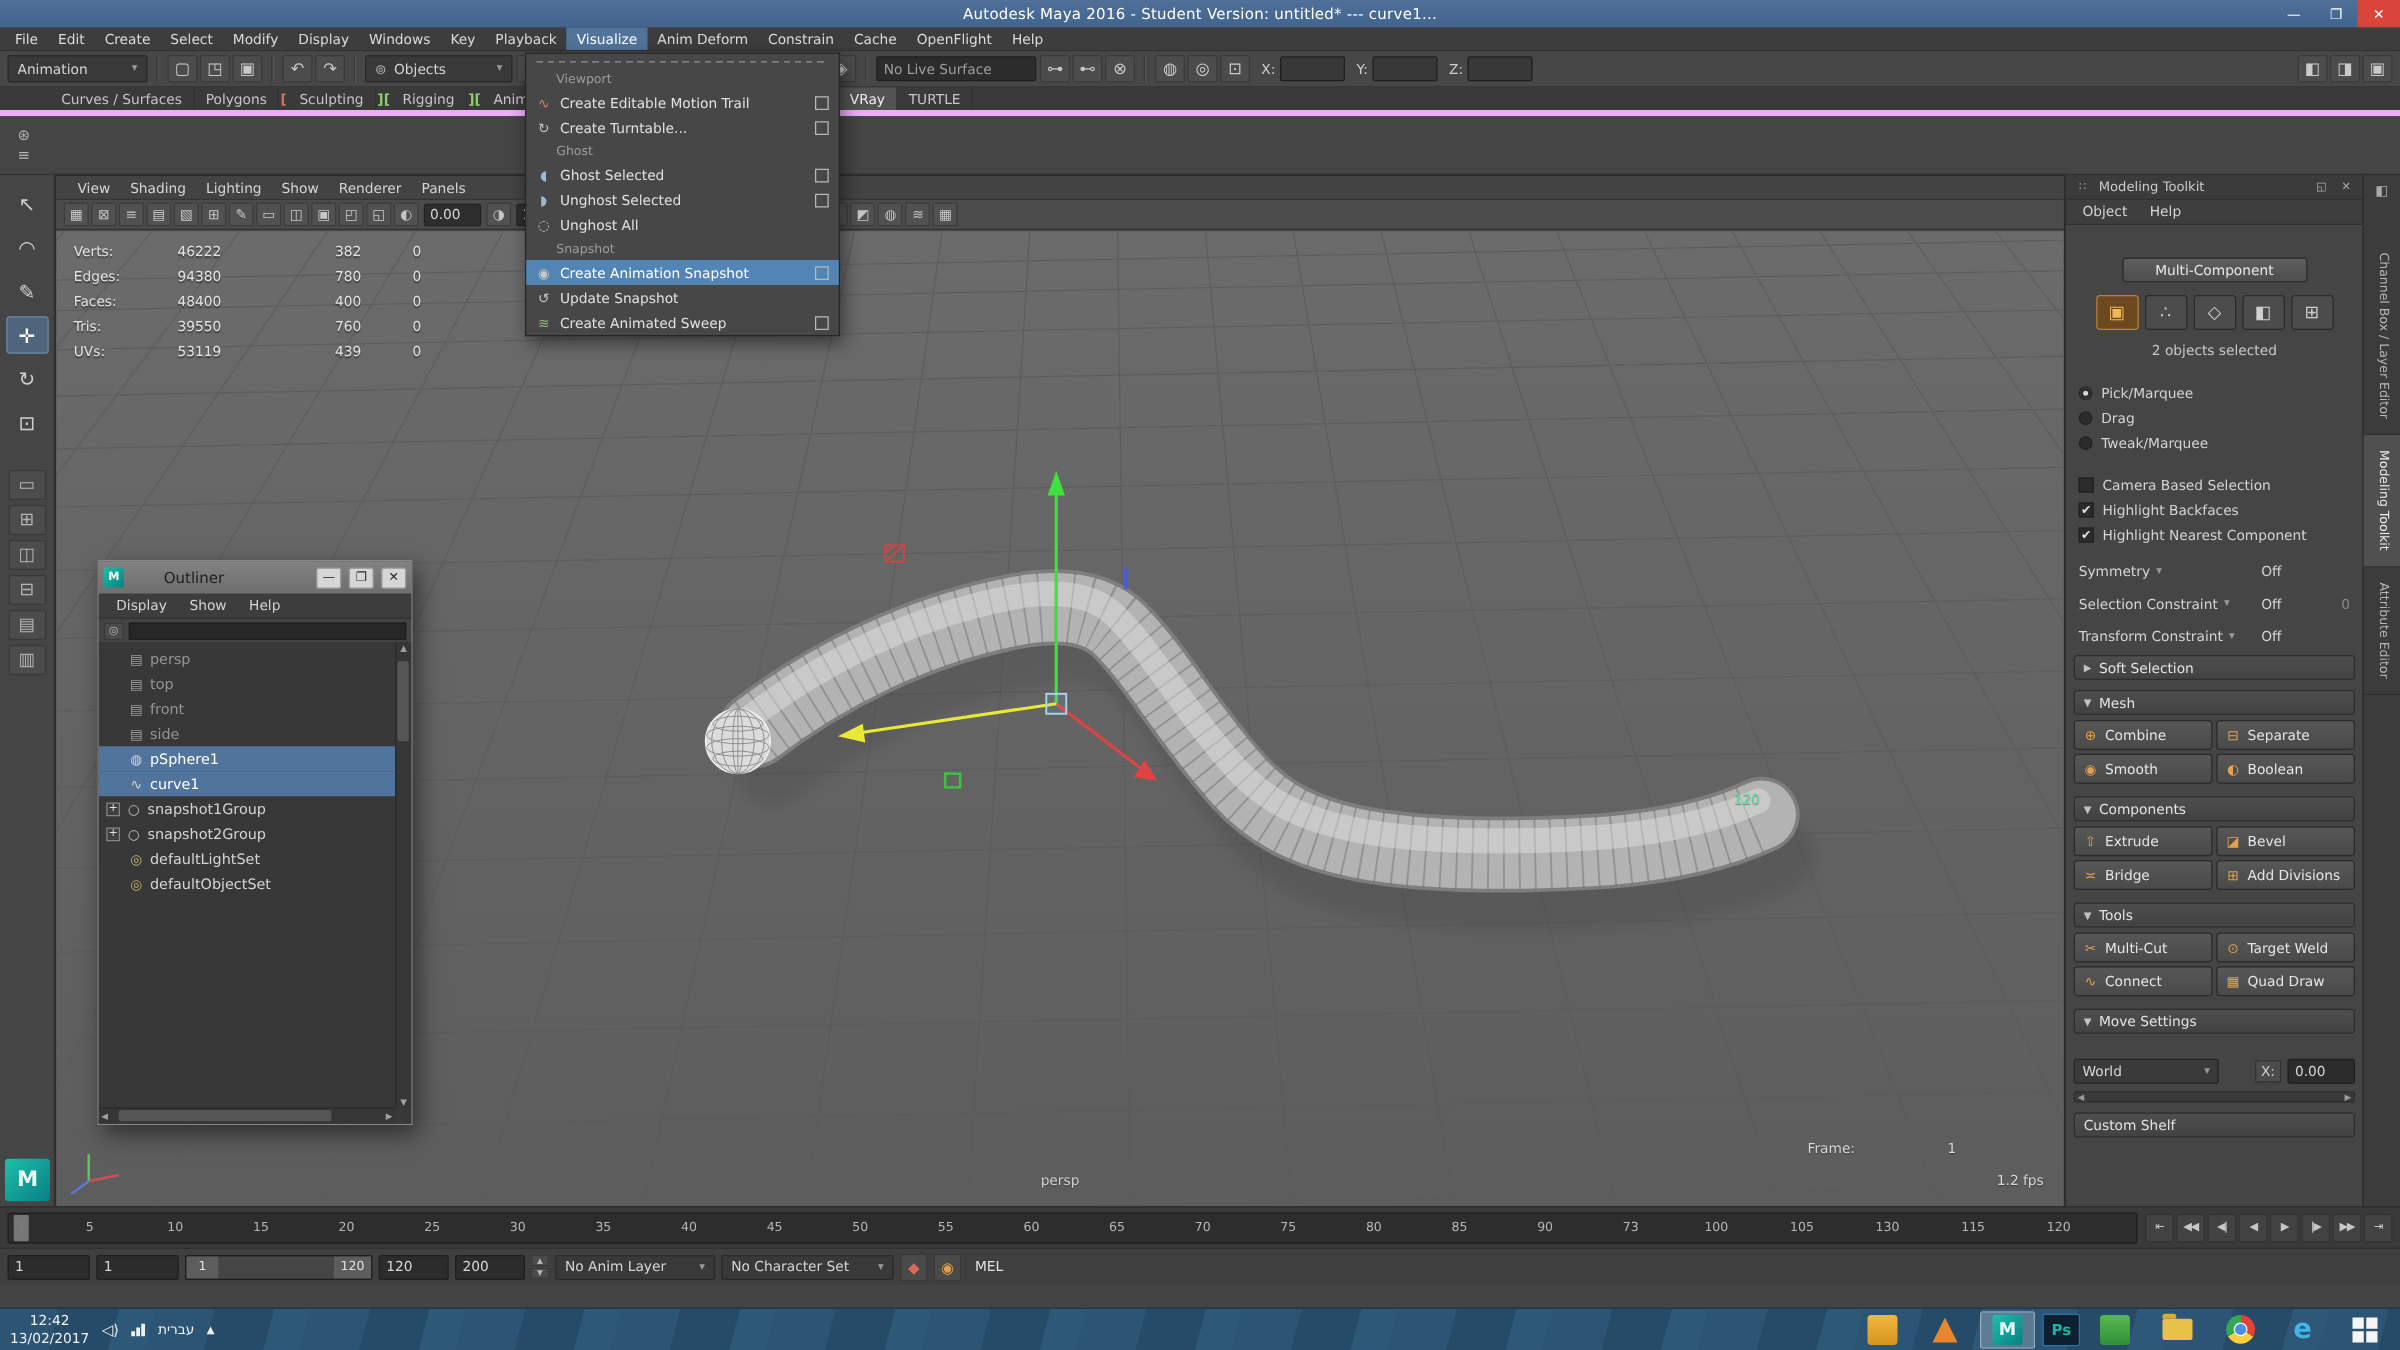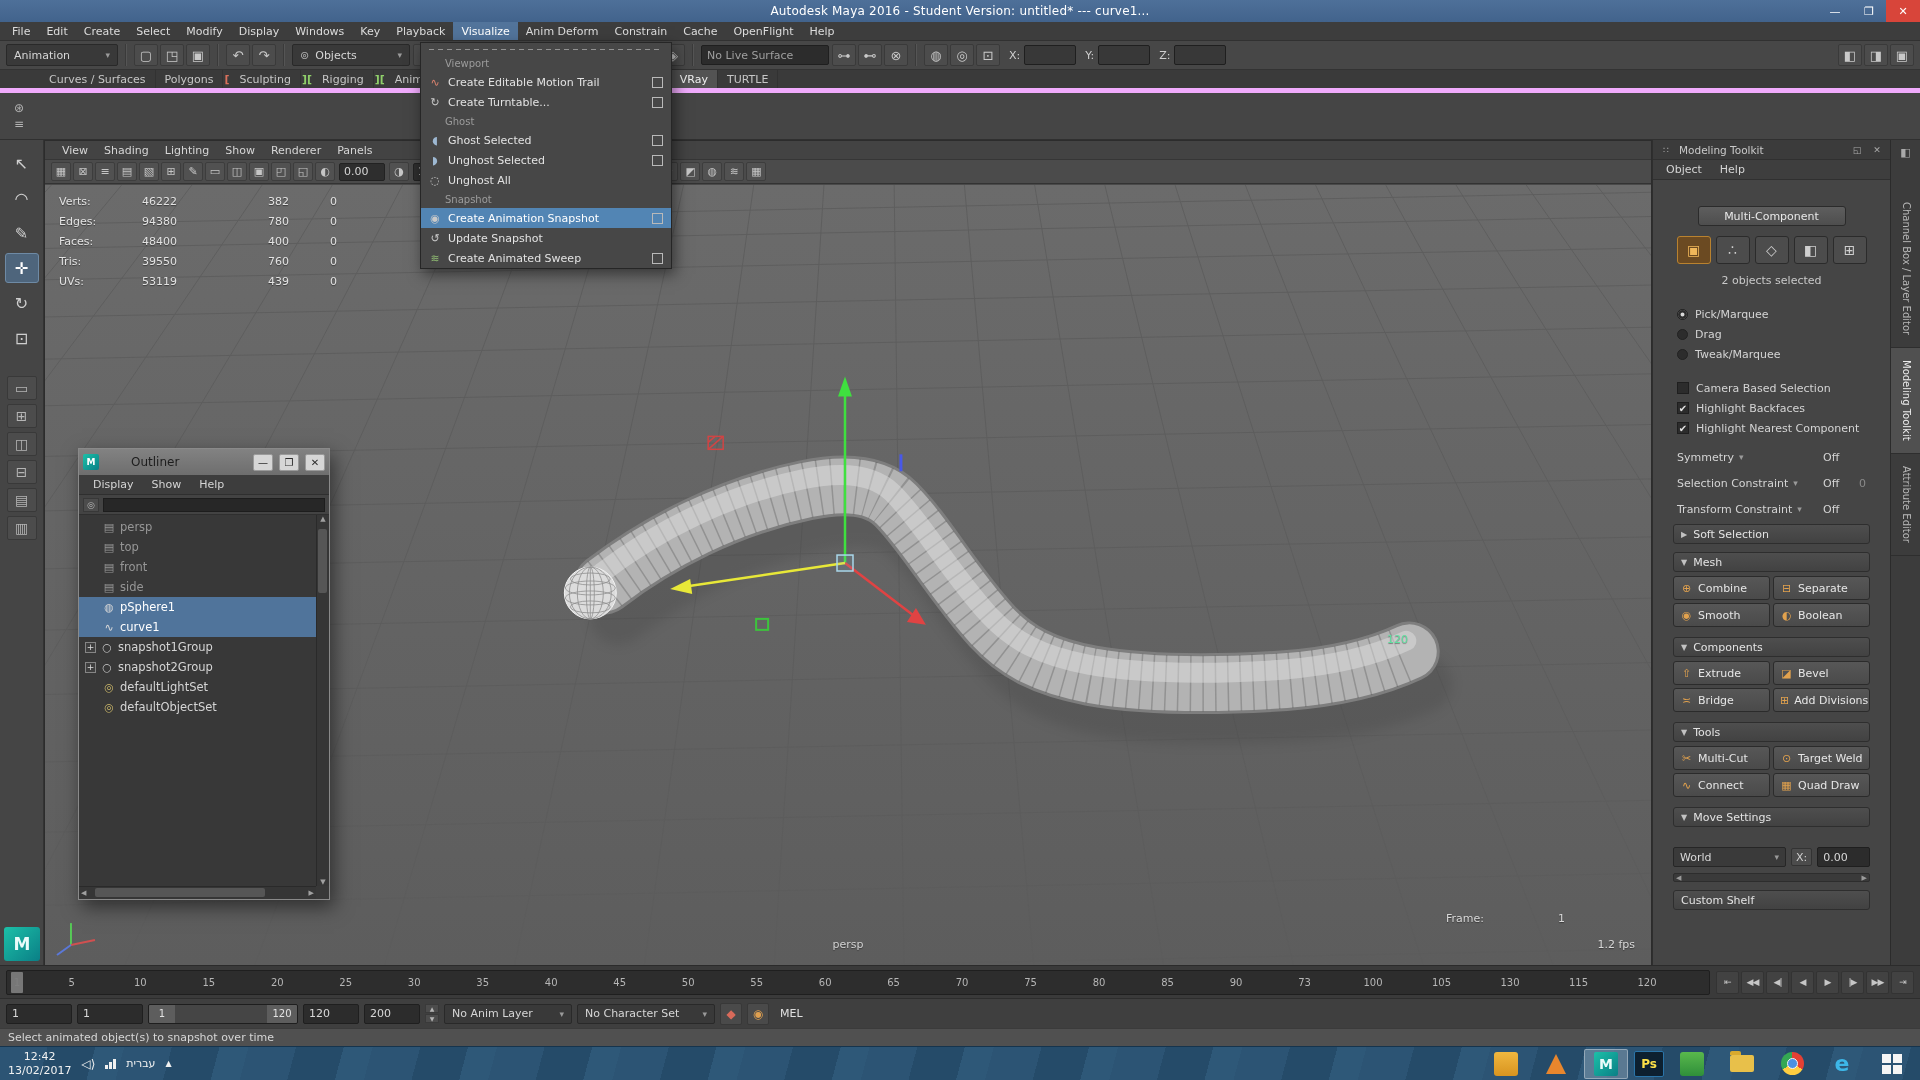--- a/index.html
+++ b/index.html
@@ -83,21 +83,21 @@
   .frame-hud{position:absolute;right:86px;bottom:40px;display:flex;gap:74px;color:#d8d8d8;text-shadow:0 1px 1px rgba(0,0,0,.4)}
   .fps-label{position:absolute;right:16px;bottom:14px;color:#d8d8d8;text-shadow:0 1px 1px rgba(0,0,0,.4)}
 
   
   .right-panel{position:absolute;left:1652px;top:0;width:238px;height:825px;background:#424242;border-left:1px solid #2e2e2e}
   .mtk-titlebar{height:20px;display:flex;align-items:center;padding:0 6px;background:#3b3b3b;border-bottom:1px solid #303030;gap:6px}
   .mtk-title{color:#c9c9c9;font-size:10.5px;margin-right:auto}
   .mtk-mini{color:#a9a9a9;font-size:9px;width:14px;text-align:center}
   .mtk-menus{height:20px;display:flex;gap:4px;align-items:center;background:#3e3e3e;border-bottom:1px solid #303030;padding:0 6px}
   .mtk-menu{padding:0 7px;color:#d4d4d4}
-  .mtk-body{position:absolute;left:0;top:40px;right:0;bottom:0;padding:0 20px;background:#454545}
+  .mtk-body{position:absolute;left:0;top:40px;right:0;bottom:0;padding:0 6px;background:#454545}
   .mc-btn{width:148px;height:20px;margin:26px auto 0;background:linear-gradient(#5e5e5e,#4e4e4e);border:1px solid #2b2b2b;
     border-radius:3px;display:flex;align-items:center;justify-content:center;color:#e8e8e8}
   .mode-row{display:flex;justify-content:center;gap:5px;margin-top:10px}
   .mode-btn{width:34px;height:28px;background:#4c4c4c;border:1px solid #2b2b2b;border-radius:3px;display:flex;
     align-items:center;justify-content:center;color:#cfcfcf;font-size:14px}
   .mode-btn.active{background:#6b4a22;border-color:#b9822f;color:#f0b75a}
   .sel-status{text-align:center;color:#c9c9c9;margin-top:10px;height:14px}
   #mtk-radios{margin-top:16px}
   .mtk-radio-row,.mtk-check-row{display:flex;align-items:center;gap:7px;height:20px;padding-left:4px}
   .radio{width:11px;height:11px;border-radius:50%;border:1px solid #222;background:#2c2c2c}
@@ -182,21 +182,21 @@
   .tb-app{width:44px;height:30px;display:flex;align-items:center;justify-content:center;border-radius:2px}
   .tb-app.active{background:rgba(255,255,255,.22);border:1px solid rgba(255,255,255,.35)}
   .tile{width:24px;height:24px;border-radius:3px}
   .app-java-app .tile{background:linear-gradient(#f0b73f,#d8941f)}
   .app-green-app .tile{background:linear-gradient(#59b84c,#2f8f3a)}
   .vlc-cone{width:0;height:0;border-left:10px solid transparent;border-right:10px solid transparent;
     border-bottom:20px solid #e8862d;position:relative}
   .maya-logo{width:24px;height:24px;border-radius:2px;background:linear-gradient(135deg,#1cc0a8,#0a7f86);
     color:#eafcfa;font-weight:bold;font-size:14px;display:flex;align-items:center;justify-content:center}
   .app-photoshop{background:#0d2030;border:1px solid #2a74a8;width:30px;height:26px}
-  .app-photoshop .app-label{color:#fde047;font-weight:bold;font-size:12px}
+  .app-photoshop .app-label{color:#14b8a6;font-weight:bold;font-size:12px}
   .app-edge .app-label{color:#3db7e8;font-weight:bold;font-size:22px;line-height:22px}
   .folder-icon{width:24px;height:17px;background:#e8c04a;border-radius:2px;position:relative}
   .folder-icon::before{content:"";position:absolute;left:0;top:-4px;width:11px;height:4px;background:#d9aa2e;
     border-radius:2px 2px 0 0}
   .chrome-icon{width:23px;height:23px;border-radius:50%;
     background:conic-gradient(#e44034 0 120deg,#ffcd40 120deg 240deg,#34a853 240deg 360deg);position:relative}
   .chrome-icon::after{content:"";position:absolute;inset:6px;border-radius:50%;background:#4a90e2;border:1.5px solid #f5f5f5}
   .start-btn{position:absolute;right:6px;width:44px;height:30px;display:flex;align-items:center;justify-content:center}
   .win-flag{display:grid;grid-template-columns:9px 9px;grid-template-rows:9px 9px;gap:2px}
   .win-flag i{background:#f5f5f5;display:block}
@@ -790,21 +790,20 @@
     </div>
     <div class="dd-box" style="width:138px;height:20px">
       <span>No Character Set</span>
       <span class="dd-arrow" style="margin-left:auto">▾</span>
     </div>
     <div class="rr-icon" style="color:#d86a5a">◆</div>
     <div class="rr-icon" style="color:#e0a050">◉</div>
     <div class="mel-label">MEL</div>
   </div>
 
-  <div class="helpline">Select animated object(s) to snapshot over time</div>
 
   <div class="taskbar">
     <div class="tray">
       <div class="clock">
         <span>12:42</span>
         <span>13/02/2017</span>
       </div>
       <span class="tray-icon">◁⟩</span>
       <span class="sigbars">
           <i style="height:4px"></i>

